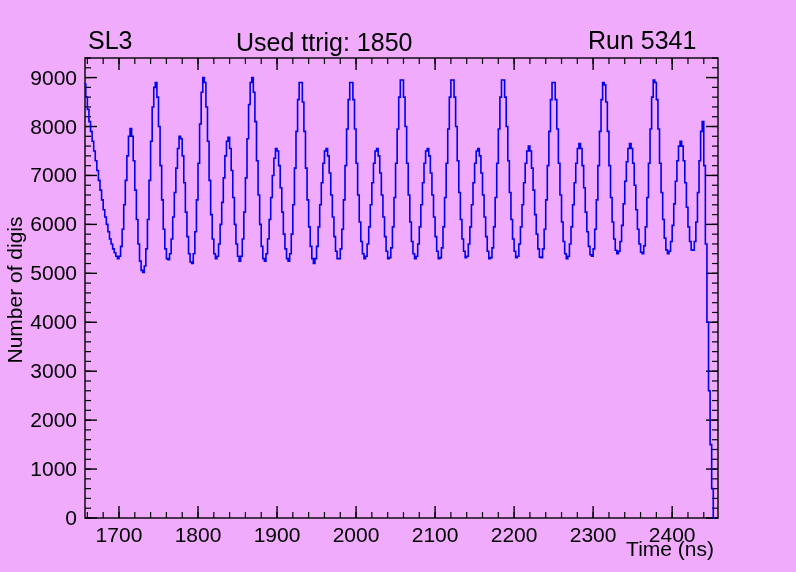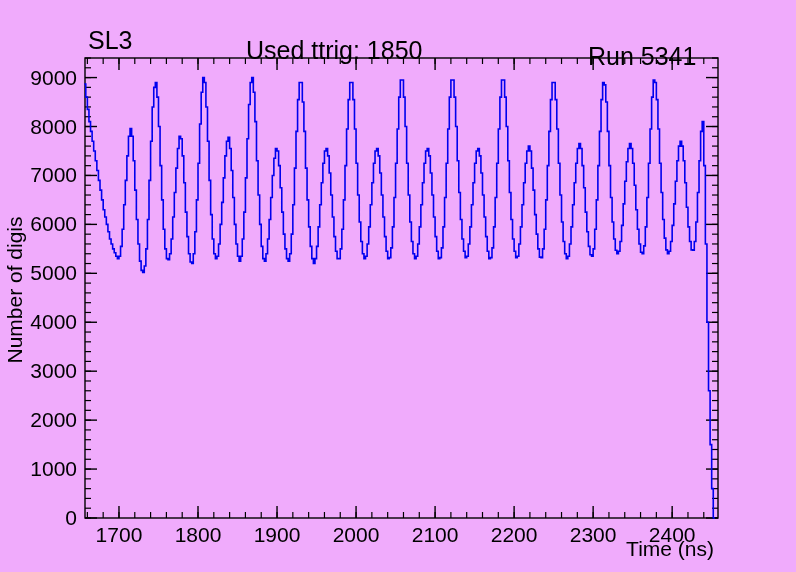--- a/index.html
+++ b/index.html
@@ -25,27 +25,25 @@
     color: #000000;
     white-space: nowrap;
     font-family: "Liberation Sans", sans-serif;
   }
   #pad-label {
     left: 88px;
     top: 26px;
   }
   #chart-title {
     left: 236px;
-    top: 36px;
-    margin-left: 10px;
+    top: 28px;
   }
   #run-label {
     left: 588px;
     top: 26px;
-    margin-top: 16px;
   }
   #plot-svg {
     position: absolute;
     left: 0;
     top: 0;
   }
   .axis-tick-label {
     font-size: 21px;
     fill: #000000;
     font-family: "Liberation Sans", sans-serif;

